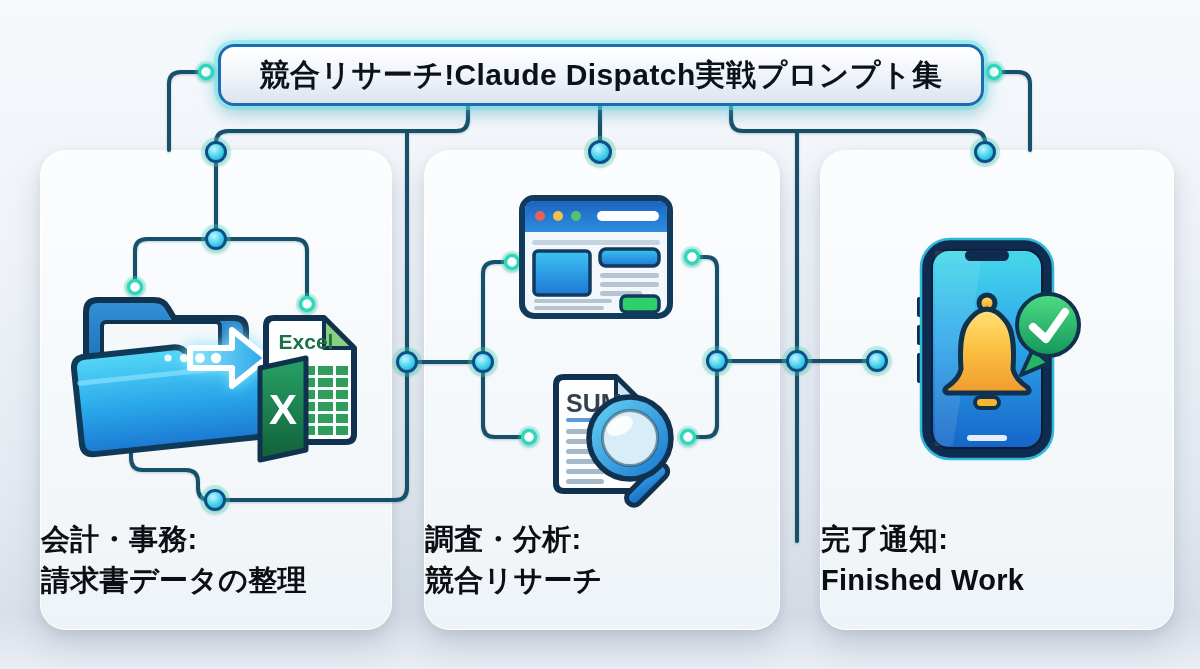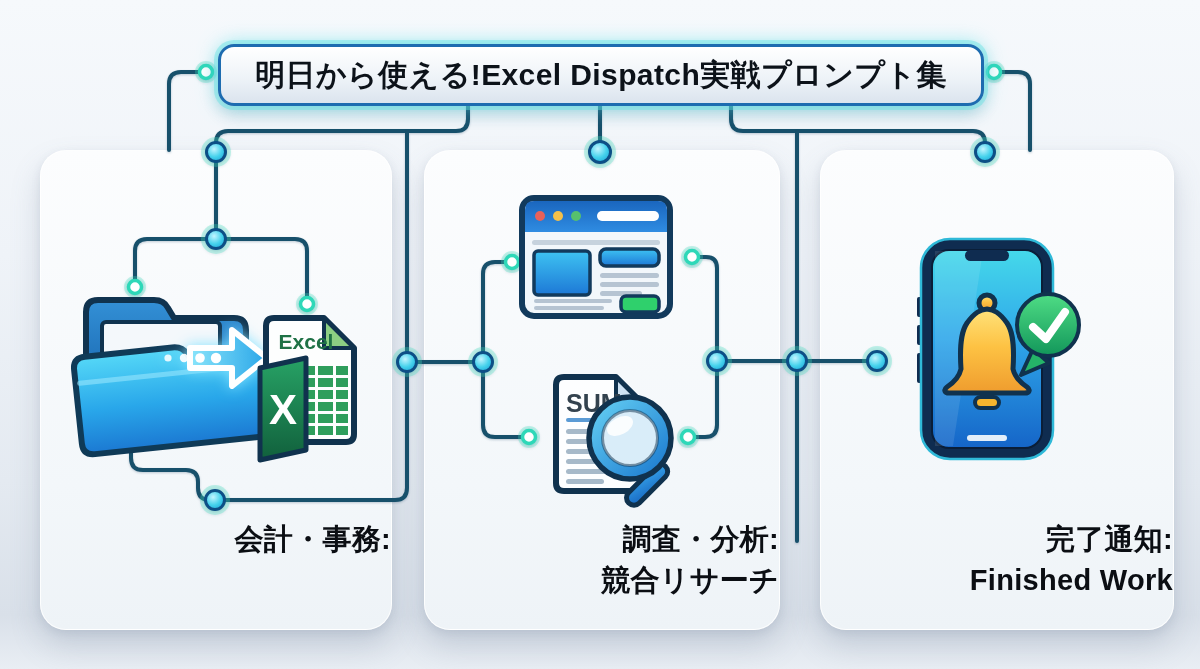--- a/index.html
+++ b/index.html
@@ -12,21 +12,21 @@
     position:absolute;top:150px;height:478px;border-radius:26px;
     background:linear-gradient(180deg,#fcfdfe 0%,#f3f7fa 70%,#eef3f7 100%);
     box-shadow:0 16px 30px rgba(96,115,140,.22),0 3px 8px rgba(96,115,140,.12);
     border:1px solid rgba(255,255,255,.85);
     z-index:1;
   }
   .panel-left{left:40px;width:350px}
   .panel-mid{left:424px;width:354px}
   .panel-right{left:820px;width:352px}
   .panel-label{
-    position:absolute;left:0;right:0;top:368px;text-align:right;
+    position:absolute;left:0;right:0;top:368px;text-align:left;
     font-weight:800;font-size:29px;line-height:41px;color:#0b0e13;letter-spacing:.3px;
   }
   .title-banner{
     position:absolute;left:218px;top:44px;width:766px;height:62px;z-index:6;
     display:flex;align-items:center;justify-content:center;box-sizing:border-box;
     background:linear-gradient(180deg,#ffffff 0%,#eef3f8 55%,#dbe4ee 100%);
     border:3px solid #1d6cb0;border-radius:16px;
     box-shadow:0 0 0 4px rgba(93,226,226,.40),0 0 20px rgba(72,222,230,.65),0 9px 16px rgba(50,80,120,.20);
     font-size:30px;font-weight:800;color:#0c1219;letter-spacing:.4px;white-space:nowrap;
   }
@@ -34,20 +34,21 @@
   .icon{position:absolute;z-index:4}
 </style>
 </head>
 <body>
 
 <div class="stage">
 
   <div class="panel panel-left">
     <div class="panel-label">
       <div>会計・事務:</div>
+      <div>請求書データの整理</div>
     </div>
   </div>
   <div class="panel panel-right">
     <div class="panel-label">
       <div>完了通知:</div>
       <div>Finished Work</div>
     </div>
   </div>
   <div class="panel panel-mid">
     <div class="panel-label">
@@ -289,16 +290,16 @@
       <rect x="70" y="164" width="24" height="11" rx="5.5" fill="#f6b52e" stroke="#10324e" stroke-width="4"></rect>
     </g>
     <g>
       <path d="M 128 116 L 116 142 L 144 130 Z" fill="#25b468" stroke="#10324e" stroke-width="4" stroke-linejoin="round"></path>
       <circle cx="143" cy="92" r="31" fill="url(#badgeGrad)" stroke="#10324e" stroke-width="4"></circle>
       <polyline points="128,94 141,106 160,79" fill="none" stroke="#ffffff" stroke-width="8" stroke-linecap="round" stroke-linejoin="round"></polyline>
     </g>
   </svg>
 
   <div class="title-banner">
-    <span>明日から使える!Excel Dispatch実戦プロンプト集</span>
+    <span>競合リサーチ!Claude Dispatch実戦プロンプト集</span>
   </div>
 
 </div>
 
 </body></html>

